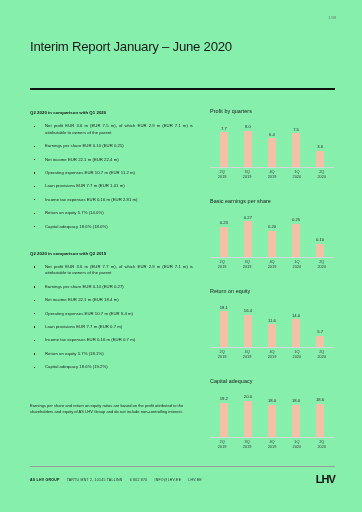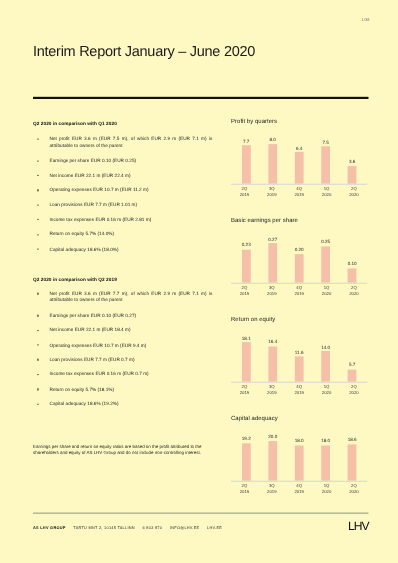--- a/index.html
+++ b/index.html
@@ -13,21 +13,21 @@
     position: relative;
     overflow: hidden;
     font-family: "Liberation Sans", sans-serif;
     color: #111111;
     -webkit-font-smoothing: antialiased;
   }
 
   .page {
     position: absolute;
     inset: 0;
-    background: #fef9c3;
+    background: #86efac;
   }
 
   
   .page-number {
     position: absolute;
     top: 17px;
     right: 26px;
     font-size: 3.6px;
     letter-spacing: 0.1px;
     color: #6d6d6d;
@@ -214,21 +214,21 @@
     font-weight: bold;
     margin-right: 7px;
     color: #111111;
   }
   .footer-text .seg { margin-right: 7px; }
   .logo {
     position: absolute;
     right: 27px;
     top: 474px;
     font-size: 11px;
-    font-weight: normal;
+    font-weight: bold;
     letter-spacing: -0.9px;
     color: #111111;
     line-height: 1;
   }
 </style>
 </head>
 <body>
 
 <div class="page">
 

